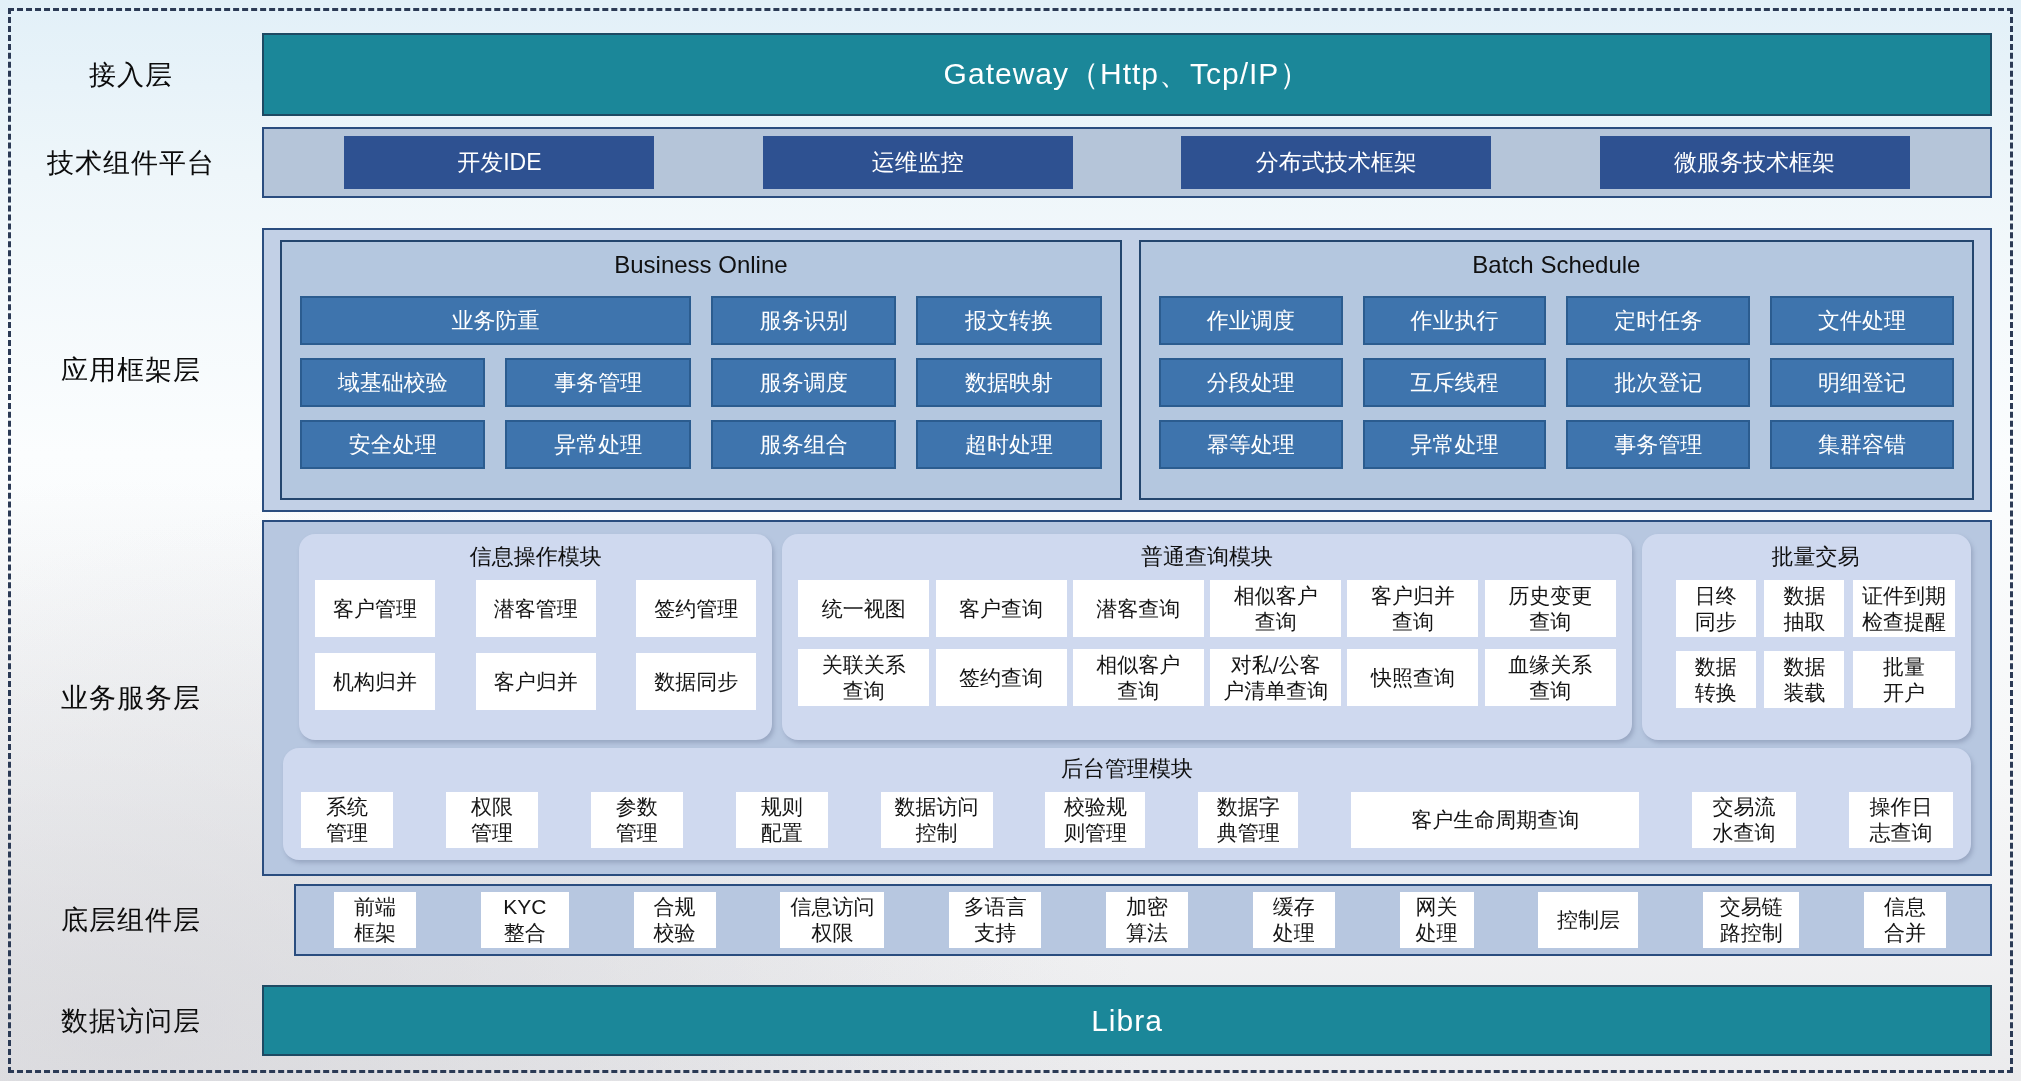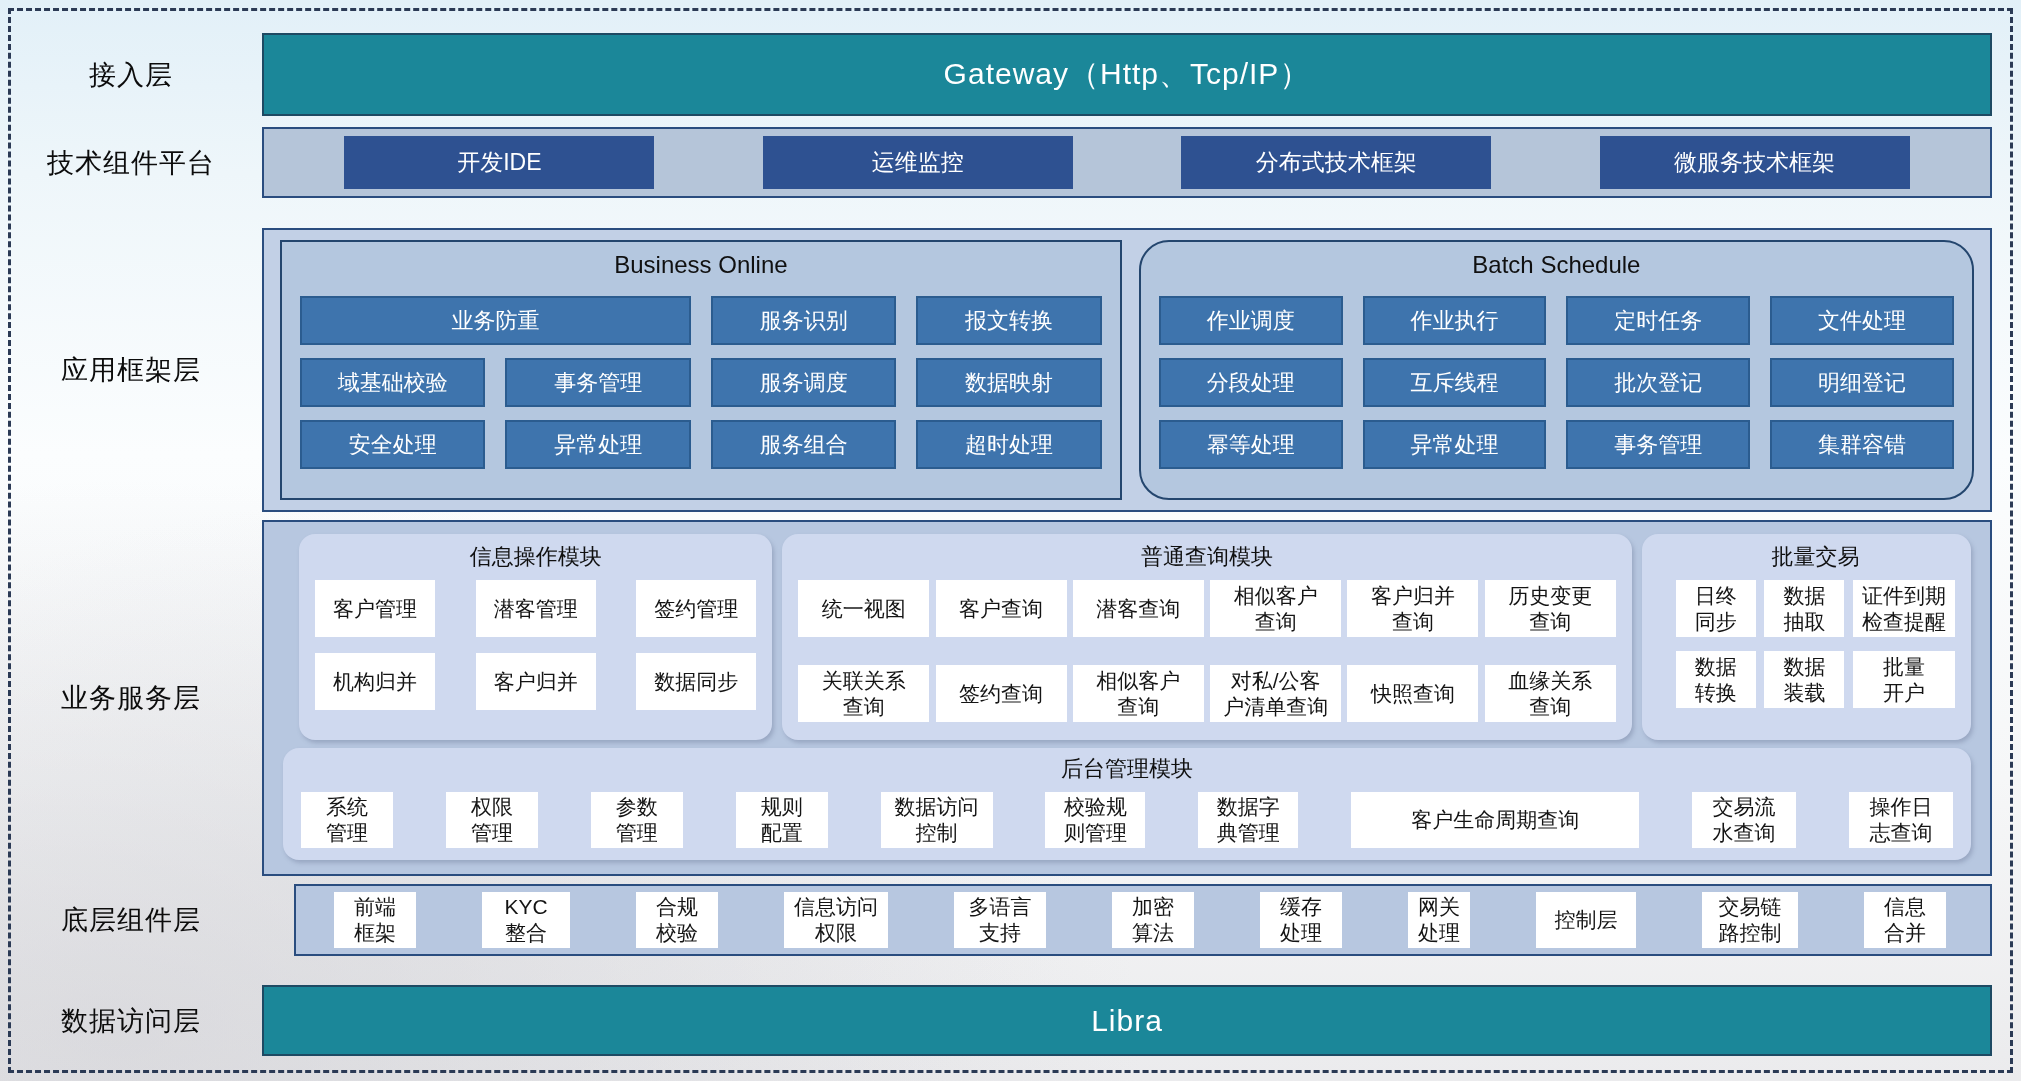--- a/index.html
+++ b/index.html
@@ -28,40 +28,40 @@
   .teal-bar{background:#1b8799;border:2px solid #1e4a63;display:flex;align-items:center;justify-content:center;
     color:#fff;font-size:30px;letter-spacing:1px;}
   .tech-bar{background:#b5c5d9;border:2px solid #2a4d7f;display:flex;align-items:center;justify-content:space-evenly;gap:28px;}
   .navy-btn{width:310px;height:53px;background:#2e5191;color:#fff;font-size:23px;
     display:flex;align-items:center;justify-content:center;}
 
   .framework-box{background:#c2d0e6;border:2px solid #2a4d7f;display:flex;gap:17px;padding:10px 16px;}
   .fw-panel{background:#b4c7df;border:2px solid #24466e;box-sizing:border-box;padding:8px 18px 12px;
     display:flex;flex-direction:column;}
   .fw-panel.bo{flex:845 0 0;}
-  .fw-panel.bs{flex:838 0 0;border-radius:30px;}
+  .fw-panel.bs{flex:838 0 0;}
   .fw-title{text-align:center;font-size:24px;color:#101010;height:34px;line-height:30px;margin-bottom:12px;}
   .fw-grid{display:grid;grid-template-columns:repeat(4,1fr);gap:13px 20px;align-content:start;}
   .steel-btn{height:49px;background:#3e74ad;border:2px solid #2b5c8f;box-sizing:border-box;color:#fff;
     font-size:22px;display:flex;align-items:center;justify-content:center;}
   .span2{grid-column:span 2;}
 
   .service-box{background:#b7c7e0;border:2px solid #2a4d7f;box-sizing:border-box;height:100%;
     padding:12px 19px 14px;display:flex;flex-direction:column;gap:8px;}
   .svc-top{display:flex;gap:10px;height:215px;}
   .svc-panel{background:#cfd9ef;border-radius:16px;box-sizing:border-box;box-shadow:2px 3px 4px rgba(96,110,140,.35);
     padding:8px 16px 10px;display:flex;flex-direction:column;}
   .svc-title{text-align:center;font-size:22px;color:#101010;height:30px;line-height:30px;margin-bottom:8px;}
   .wbtn{background:#ffffff;color:#141414;font-size:21px;line-height:1.22;text-align:center;
     display:flex;align-items:center;justify-content:center;white-space:pre-line;box-sizing:border-box;}
   .info-panel{flex:482 0 0;margin-left:16px;}
   .info-grid{display:grid;grid-template-columns:repeat(3,120px);justify-content:space-between;row-gap:16px;align-content:start;}
   .info-grid .wbtn{height:57px;}
   .query-panel{flex:893 0 0;}
-  .query-grid{display:grid;grid-template-columns:repeat(6,131px);justify-content:space-between;row-gap:28px;align-content:start;}
+  .query-grid{display:grid;grid-template-columns:repeat(6,131px);justify-content:space-between;row-gap:12px;align-content:start;}
   .query-grid .wbtn{height:57px;}
   .batch-panel{flex:305 0 0;padding-left:34px;}
   .batch-grid{display:grid;grid-template-columns:80px 80px 102px;justify-content:space-between;row-gap:14px;align-content:start;}
   .batch-grid .wbtn{height:57px;}
   .admin-panel{flex:1;padding:6px 18px 12px;}
   .admin-row{display:flex;justify-content:space-between;align-items:flex-end;flex:1;}
   .admin-row .wbtn{height:56px;}
 
   .base-bar{background:#b7c7e0;border:2px solid #2a4d7f;box-sizing:border-box;height:100%;
     display:flex;align-items:center;justify-content:space-between;padding:0 44px 0 38px;}
@@ -223,21 +223,21 @@
       <div class="wbtn" style="width:82px">合规
 校验</div>
       <div class="wbtn" style="width:104px">信息访问
 权限</div>
       <div class="wbtn" style="width:92px">多语言
 支持</div>
       <div class="wbtn" style="width:82px">加密
 算法</div>
       <div class="wbtn" style="width:82px">缓存
 处理</div>
-      <div class="wbtn" style="width:62px">网关
+      <div class="wbtn" style="width:74px">网关
 处理</div>
       <div class="wbtn" style="width:100px">控制层</div>
       <div class="wbtn" style="width:96px">交易链
 路控制</div>
       <div class="wbtn" style="width:82px">信息
 合并</div>
     </div>
   </div>
 
   <div class="layer row-data">

